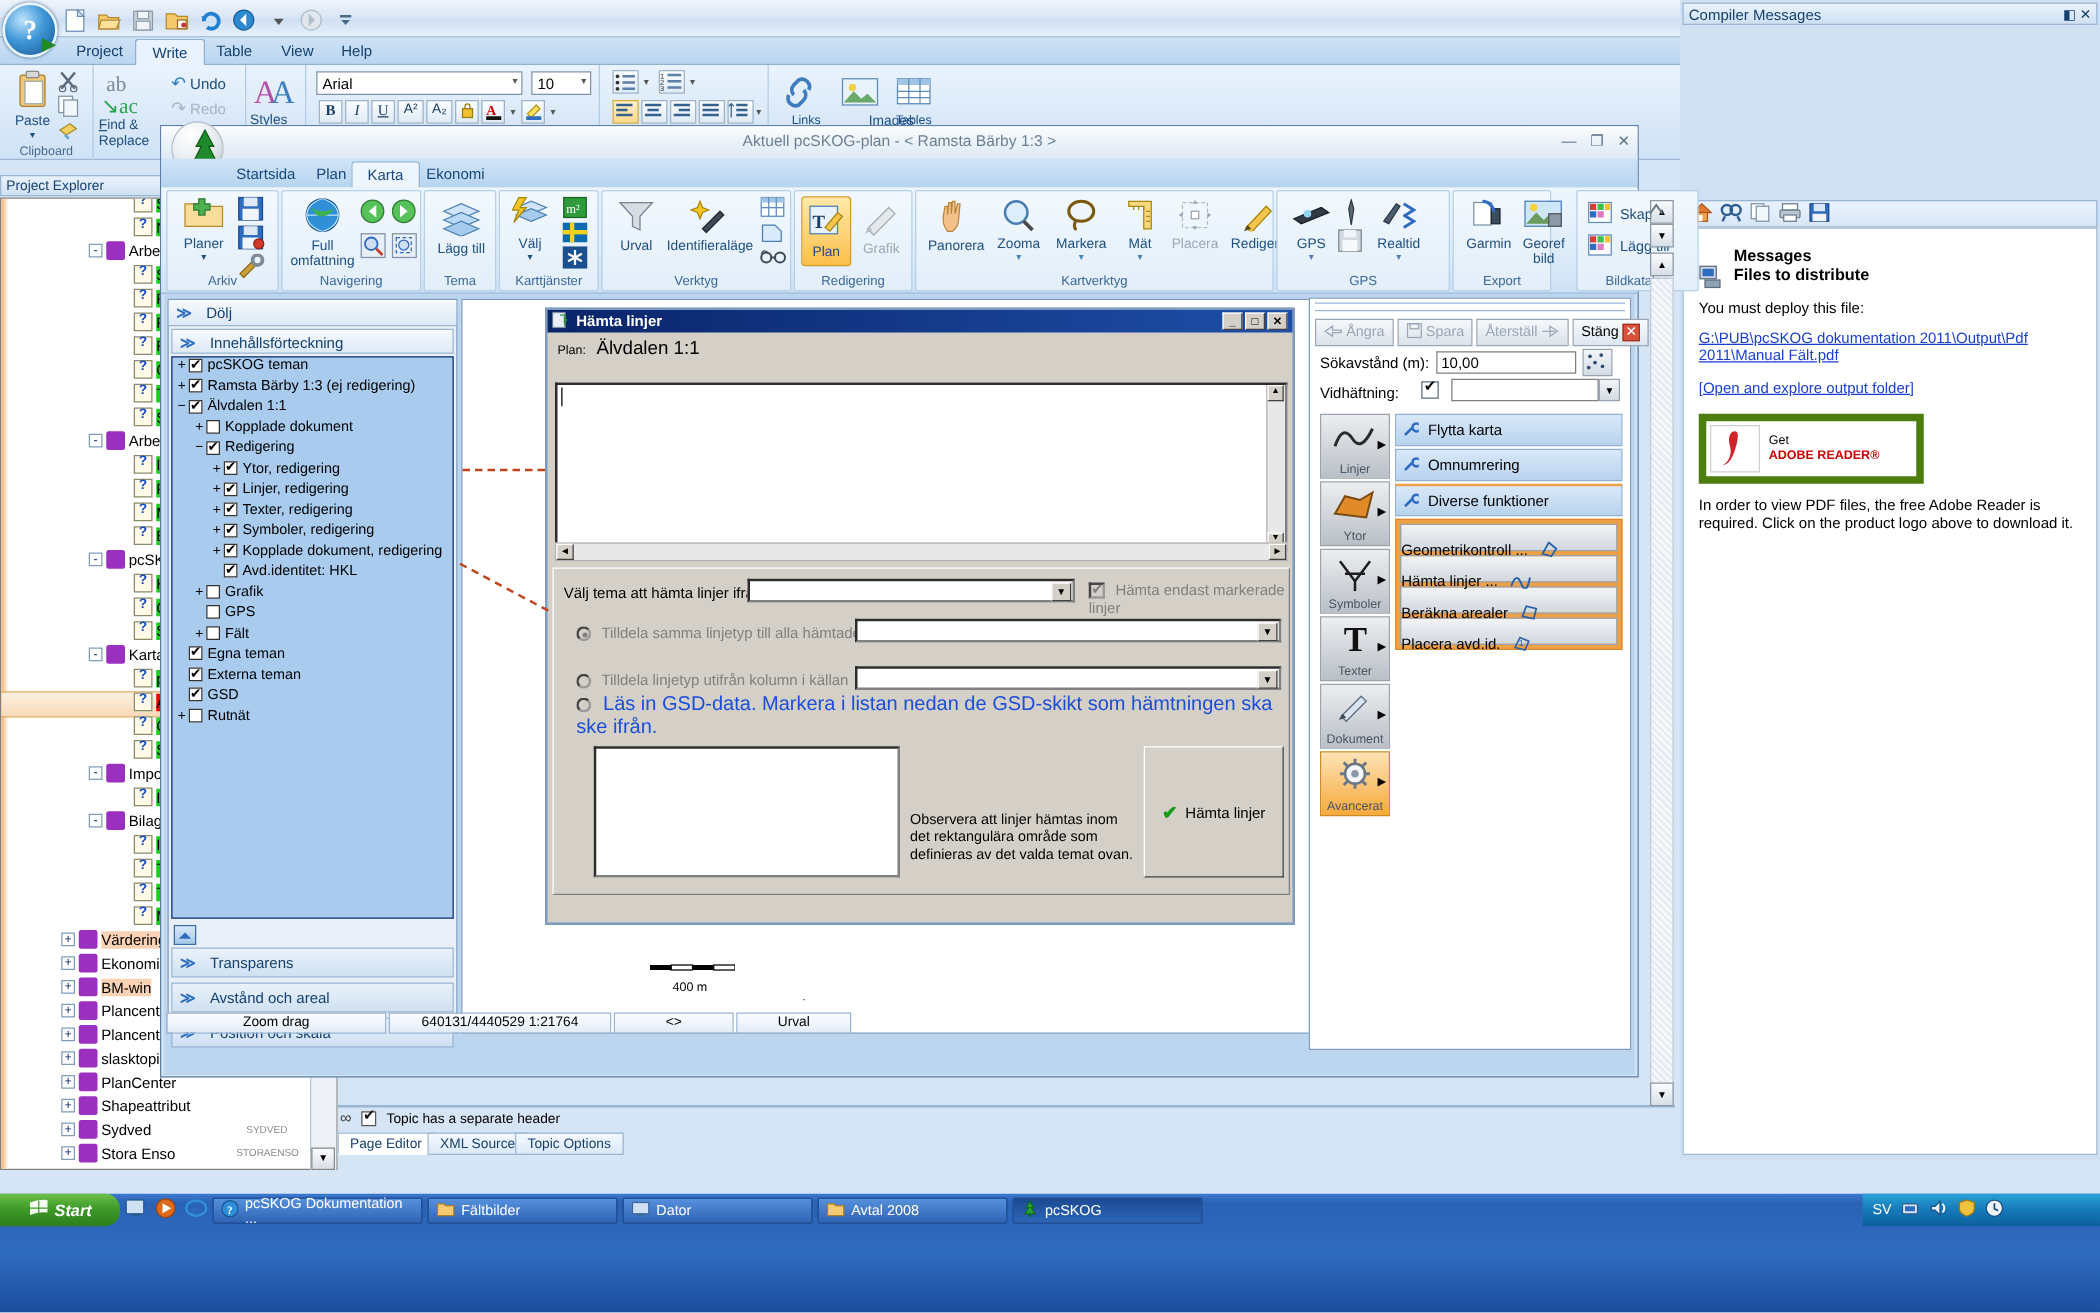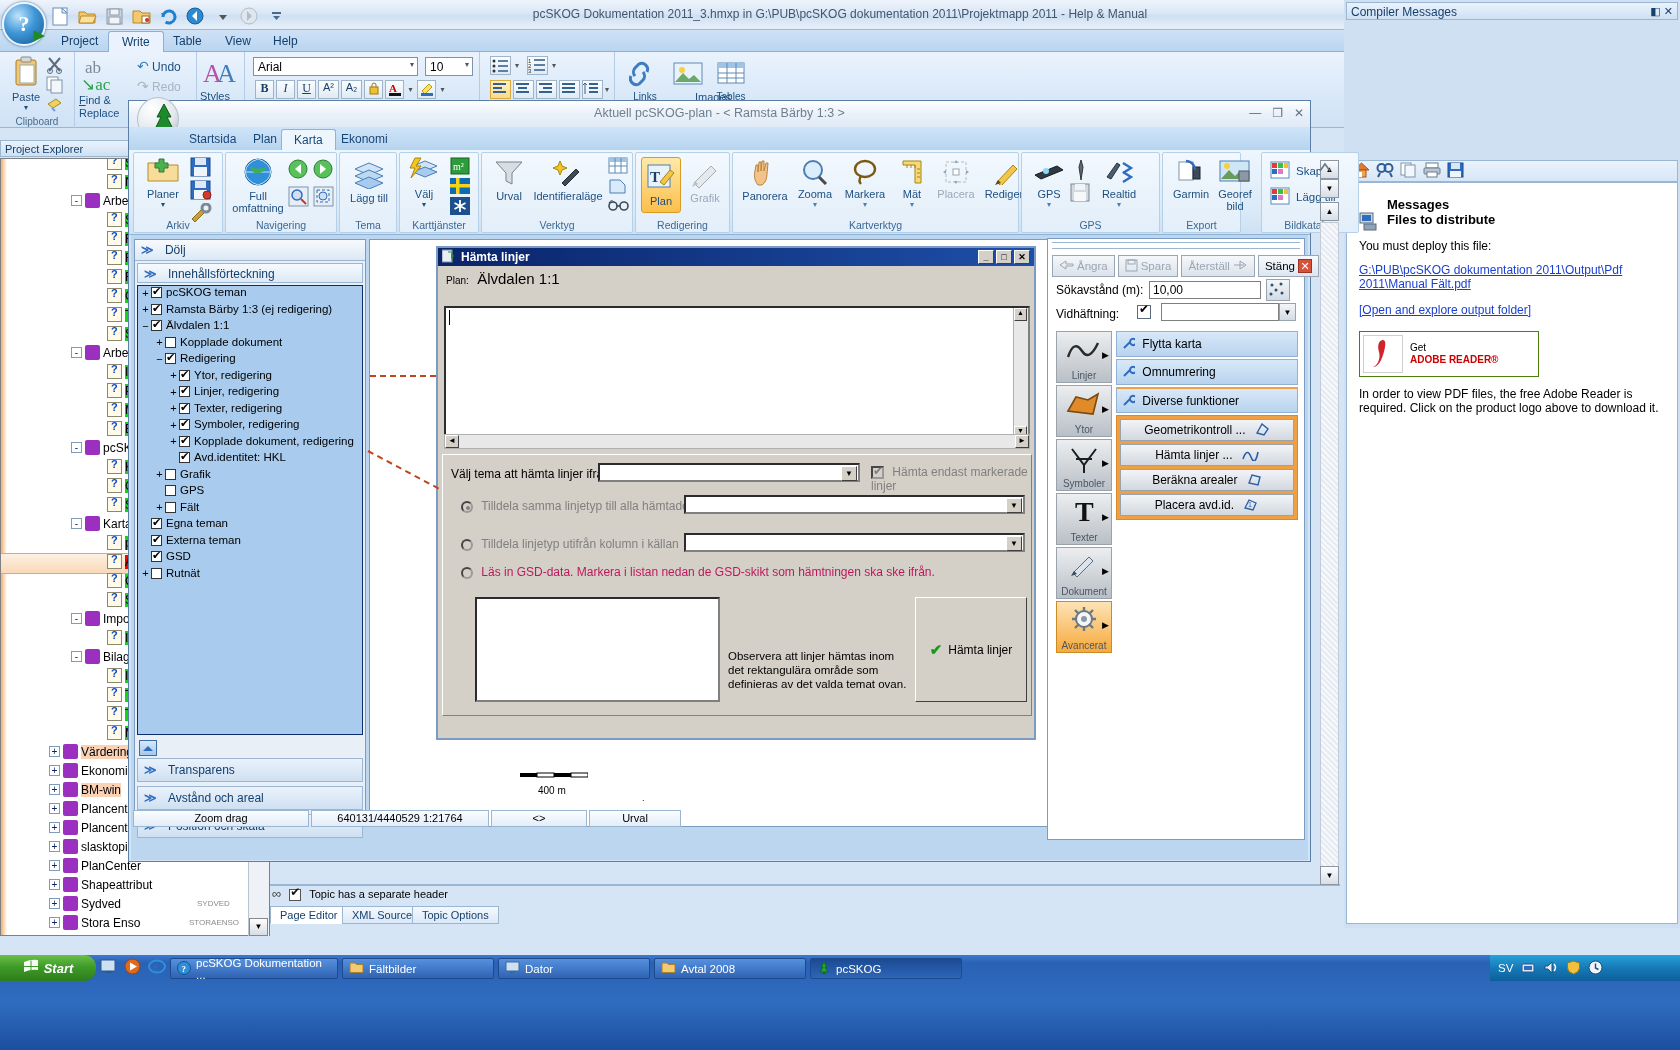--- a/index.html
+++ b/index.html
@@ -158,21 +158,21 @@
   .vtabs { position:absolute; left:8px; top:92px; width:56px;}
   .vtab { width:56px; height:52px; margin-bottom:2px; background:linear-gradient(to bottom,#eceef0,#b9bfc6);
      border:1px solid #9aa2ab; position:relative; text-align:center;}
   .vtab .vlab { position:absolute; bottom:1px; width:100%; font-size:10px; color:#4b5663;}
   .vtab.sel { background:linear-gradient(to bottom,#fde3b5,#f6a93c); border-color:#cd8b24;}
   .fn-panel { position:absolute; left:68px; top:92px; width:182px; }
   .fn-item { height:26px; background:linear-gradient(to bottom,#d9e8f8,#b8d3ee); border:1px solid #8fb2d5;
      font-size:12px; padding:5px 4px 0 4px; margin-bottom:2px; color:#000;}
   .fn-group { background:#f0a044; border:1px solid #d98a2c; padding:3px; }
   .fn-btn { height:22px; background:linear-gradient(to bottom,#f2f4f7,#d2d8df); border:1px solid #9aa2ab;
-     font-size:12px; text-align:center; padding-top:3px; margin-bottom:3px;}
+     font-size:12px; text-align:left; padding-top:13px; margin-bottom:3px;}
 
   
   .modal { position:absolute; left:436px; top:246px; width:600px; height:494px; background:#d4d0c8; border:2px solid #7b9cc0;}
   .modal-tb { height:18px; background:linear-gradient(to right,#0a246a,#1e4fa8); color:#fff; font-size:12px; font-weight:bold;
      padding:2px 4px; display:flex; align-items:center; gap:5px;}
   .modal-wc { margin-left:auto; display:flex; gap:2px;}
   .mwb { width:16px;height:14px;background:#d4d0c8; border:1px solid #fff; border-right-color:#404040; border-bottom-color:#404040;
      font-size:9px; text-align:center; line-height:12px; color:#000;}
   .m-planrow { height:28px; padding:4px 8px; font-size:12px; }
   .m-bigbox { position:absolute; left:6px; top:58px; width:586px; height:135px; background:#fff; border:2px inset #808080;}
@@ -215,21 +215,20 @@
      background:linear-gradient(to bottom,#eaf3fd,#cfe0f2); border:1px solid #9ab6d3; display:flex; align-items:center;
      font-size:11px; color:#16406d; gap:6px; padding-left:4px;}
   .ss-cell { border-left:1px solid #a9bfd6; padding:0 6px; height:18px; display:flex; align-items:center; gap:4px;}
 </style>
 </head>
 <body>
 
 <div id="root">
 
   <div class="hm-titlebar">
-    <div class="hm-title">pcSKOG Dokumentation 2011_3.hmxp in G:\PUB\pcSKOG dokumentation 2011\Projektmapp 2011 - Help &amp; Manual</div>
     <div class="hm-wincontrols">
       <span>—</span>
       <span>❐</span>
       <span>✕</span>
     </div>
   </div>
 
   <div class="orb">
     <div class="qmark">?</div>
     <div class="arrow">▶</div>
@@ -613,21 +612,21 @@
           </svg>
       </div>
       <div>
         <div style="font-weight:bold;font-size:13px;">Messages</div>
         <div style="font-weight:bold;font-size:13px;">Files to distribute</div>
       </div>
     </div>
     <div style="margin-top:5px;">You must deploy this file:</div>
     <a href="#" class="cm-link" style="margin-top:10px;">G:\PUB\pcSKOG dokumentation 2011\Output\Pdf 2011\Manual Fält.pdf</a>
     <a href="#" class="cm-link" style="margin-top:12px;">[Open and explore output folder]</a>
-    <div style="display:flex;gap:7px;align-items:center;margin-top:14px;border:1px solid #4d7c0f;width:180px;padding:3px;">
+    <div style="display:flex;gap:7px;align-items:center;margin-top:14px;border:6px solid #4d7c0f;width:180px;padding:3px;">
       <div class="pdf-logo">
         <svg width="38" height="36">
             <rect x="1" y="1" width="36" height="34" fill="#fff"></rect>
             <path d="M19 4 c-4 0 -6 5 -4 12 c2 7 -2 14 -6 15 c5 0 8 -6 10 -12 c2 -6 4 -15 0 -15z" fill="#d2222c"></path>
           </svg>
       </div>
       <div style="font-size:10px;line-height:12px;">
         <div>Get</div>
         <div style="font-weight:bold;color:#c00;">ADOBE READER®</div>
       </div>
@@ -1328,21 +1327,21 @@
 
       <div style="position:absolute;left:18px;top:82px;font-size:12px;color:#808080;">
         <span class="mradio"></span>
         <span>Tilldela linjetyp utifrån kolumn i källan</span>
       </div>
       <div class="mcombo" style="left:241px;top:78px;width:341px;">
         <span style="padding:2px 4px;display:inline-block;"></span>
         <span class="arw">▼</span>
       </div>
 
-      <div style="position:absolute;left:18px;top:110px;font-size:12px;color:#be185d;">
+      <div style="position:absolute;left:18px;top:100px;font-size:16px;color:#1d4ed8;">
         <span class="mradio"></span>
         <span>Läs in GSD-data. Markera i listan nedan de GSD-skikt  som hämtningen ska ske ifrån.</span>
       </div>
 
       <div class="mlist" style="left:32px;top:142px;width:245px;height:105px;"></div>
 
       <div style="position:absolute;left:285px;top:194px;width:180px;font-size:11.5px;line-height:14px;color:#000;">Observera att linjer hämtas inom det rektangulära område som definieras av det valda temat ovan.</div>
 
       <div class="mbtnbig" style="left:472px;top:142px;width:112px;height:105px;">
         <span class="checkmark">✔</span>

